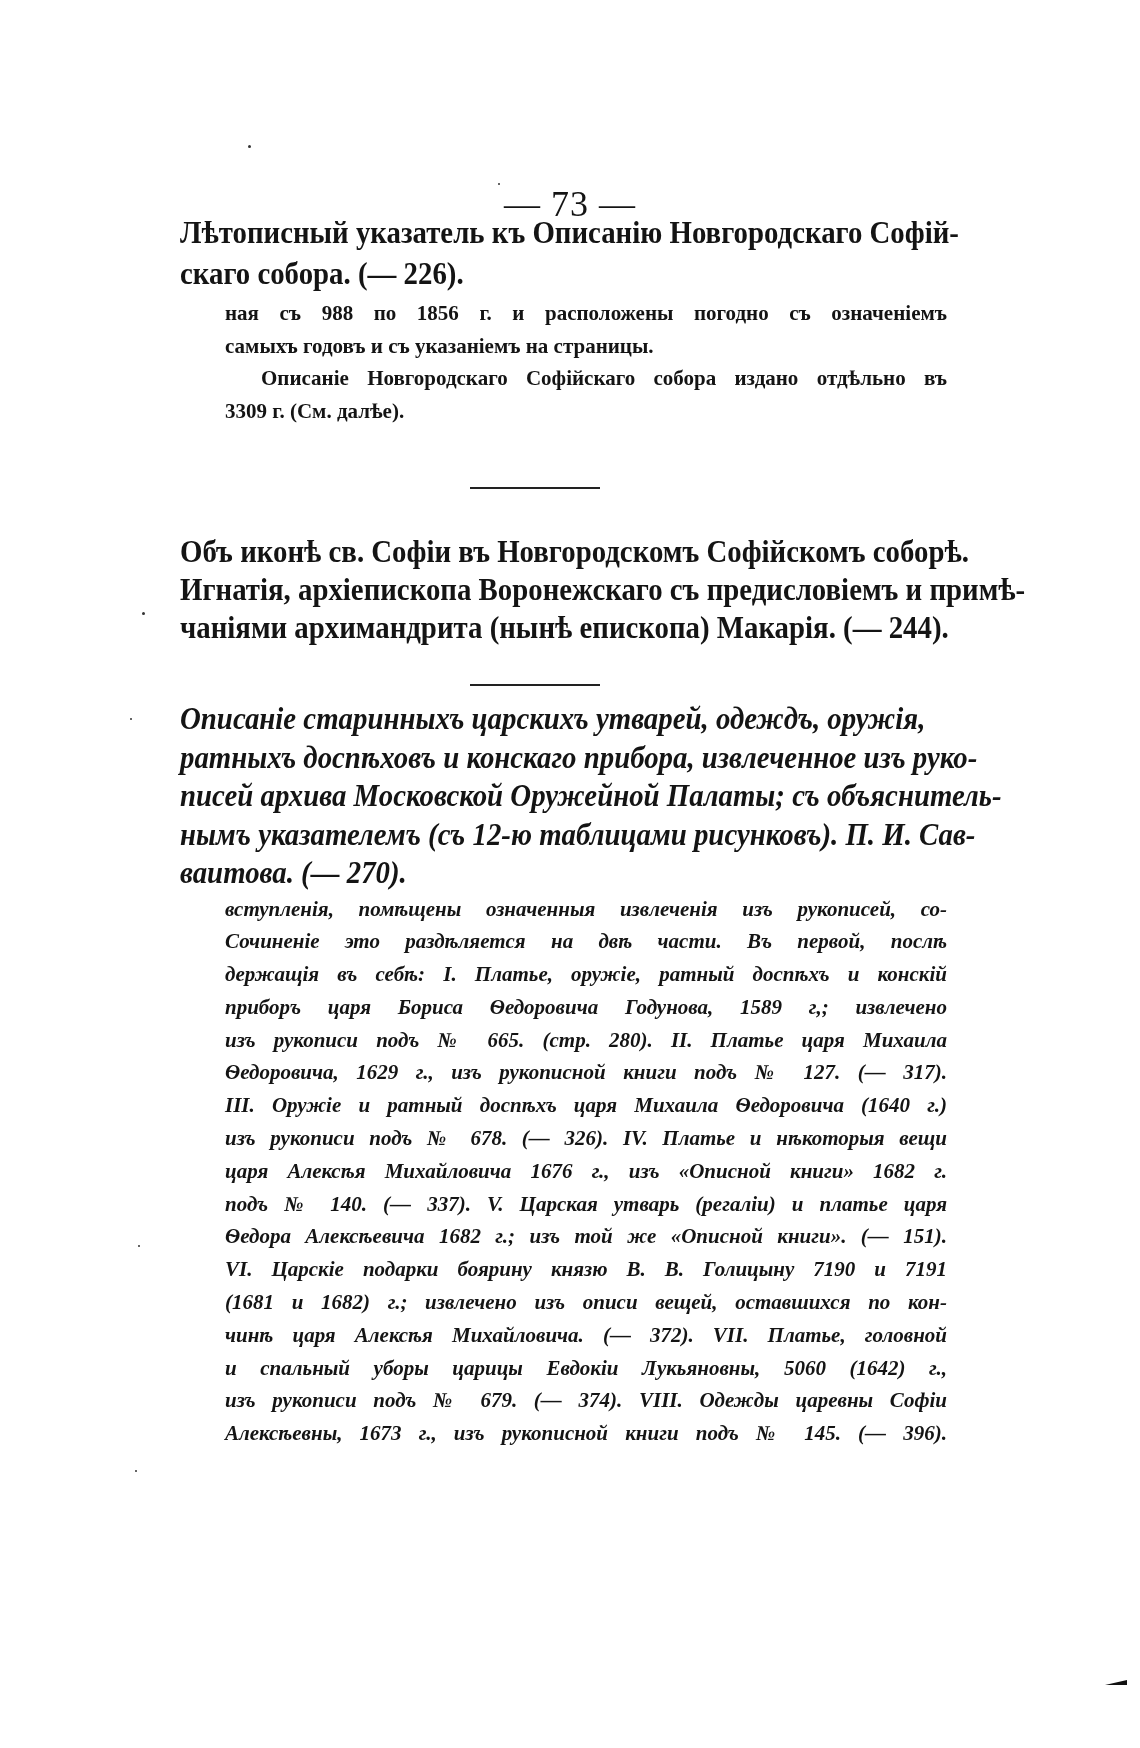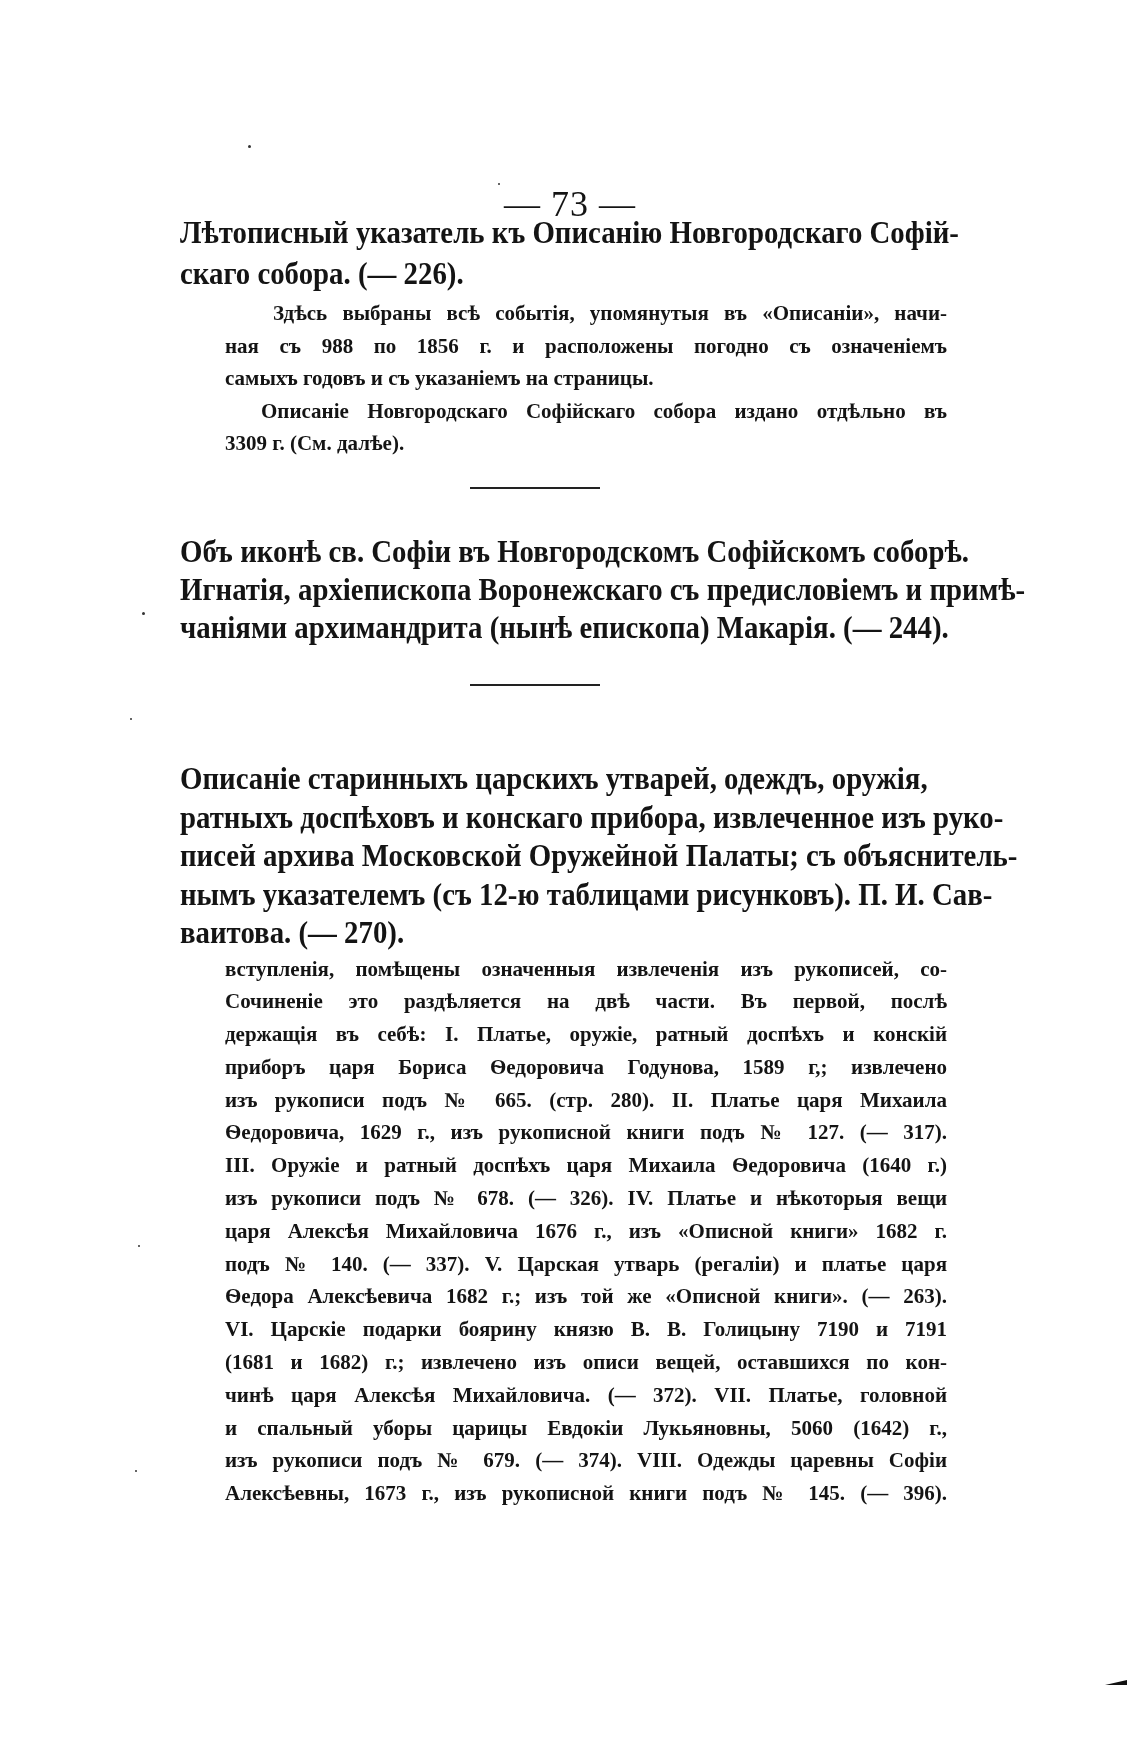--- a/index.html
+++ b/index.html
@@ -88,21 +88,20 @@
 <body>
 
 <div class="page-number">— 73 —</div>
 
 <div class="entry" style="top:212px;">
   <div class="entry-title">
     <span class="entry-title-line" style="text-align-last:justify;">Лѣтописный указатель къ Описанію Новгородскаго Софій-</span>
     <span class="entry-title-line">скаго собора. (— 226).</span>
   </div>
   <div class="entry-note" style="margin-top:3px;text-indent:0;">
-    <span class="note-line" style="padding-left:48px;">Здѣсь выбраны всѣ событія, упомянутыя въ «Описаніи», начи-</span>
     <span class="note-line">ная съ 988 по 1856 г. и расположены погодно съ означеніемъ</span>
     <span class="note-line last">самыхъ годовъ и съ указаніемъ на страницы.</span>
   </div>
   <div class="entry-note" style="text-indent:0;font-family:Liberation Serif, serif;">
     <span class="note-line" style="padding-left:36px;">Описаніе Новгородскаго Софійскаго собора издано отдѣльно въ</span>
     <span class="note-line last">3309 г. (См. далѣе).</span>
   </div>
 </div>
 
 <div class="section-rule" style="top:487px;"></div>
@@ -110,40 +109,40 @@
 <div class="entry" style="top:533px;">
   <div class="entry-title" style="line-height:38px;">
     <span class="entry-title-line" style="padding-left:0px;">Объ иконѣ св. Софіи въ Новгородскомъ Софійскомъ соборѣ.</span>
     <span class="entry-title-line">Игнатія, архіепископа Воронежскаго съ предисловіемъ и примѣ-</span>
     <span class="entry-title-line">чаніями архимандрита (нынѣ епископа) Макарія. (— 244).</span>
   </div>
 </div>
 
 <div class="section-rule" style="top:684px;"></div>
 
-<div class="entry" style="top:760px;">
+<div class="entry" style="top:700px;font-style:italic;">
   <div class="entry-title" style="line-height:38.5px;">
     <span class="entry-title-line">Описаніе старинныхъ царскихъ утварей, одеждъ, оружія,</span>
     <span class="entry-title-line">ратныхъ доспѣховъ и конскаго прибора, извлеченное изъ руко-</span>
     <span class="entry-title-line">писей архива Московской Оружейной Палаты; съ объяснитель-</span>
     <span class="entry-title-line">нымъ указателемъ (съ 12-ю таблицами рисунковъ). П. И. Сав-</span>
     <span class="entry-title-line">ваитова. (— 270).</span>
   </div>
   <div class="entry-note" style="margin-top:0;text-indent:0;line-height:32.8px;">
     <span class="note-line">вступленія, помѣщены означенныя извлеченія изъ рукописей, со-</span>
     <span class="note-line" style="padding-left:0;">Сочиненіе это раздѣляется на двѣ части. Въ первой, послѣ</span>
     <span class="note-line">держащія въ себѣ: I. Платье, оружіе, ратный доспѣхъ и конскій</span>
     <span class="note-line">приборъ царя Бориса Ѳедоровича Годунова, 1589 г,; извлечено</span>
     <span class="note-line">изъ рукописи подъ № 665. (стр. 280). II. Платье царя Михаила</span>
     <span class="note-line">Ѳедоровича, 1629 г., изъ рукописной книги подъ № 127. (— 317).</span>
     <span class="note-line">III. Оружіе и ратный доспѣхъ царя Михаила Ѳедоровича (1640 г.)</span>
     <span class="note-line">изъ рукописи подъ № 678. (— 326). IV. Платье и нѣкоторыя вещи</span>
     <span class="note-line">царя Алексѣя Михайловича 1676 г., изъ «Описной книги» 1682 г.</span>
     <span class="note-line">подъ № 140. (— 337). V. Царская утварь (регаліи) и платье царя</span>
-    <span class="note-line">Ѳедора Алексѣевича 1682 г.; изъ той же «Описной книги». (— 263).</span>
+    <span class="note-line">Ѳедора Алексѣевича 1682 г.; изъ той же «Описной книги». (— 151).</span>
     <span class="note-line">VI. Царскіе подарки боярину князю В. В. Голицыну 7190 и 7191</span>
     <span class="note-line">(1681 и 1682) г.; извлечено изъ описи вещей, оставшихся по кон-</span>
     <span class="note-line">чинѣ царя Алексѣя Михайловича. (— 372). VII. Платье, головной</span>
     <span class="note-line">и спальный уборы царицы Евдокіи Лукьяновны, 5060 (1642) г.,</span>
     <span class="note-line">изъ рукописи подъ № 679. (— 374). VIII. Одежды царевны Софіи</span>
     <span class="note-line">Алексѣевны, 1673 г., изъ рукописной книги подъ № 145. (— 396).</span>
   </div>
 </div>
 
 <div class="speck" style="left:248px;top:145px;width:3px;height:3px;"></div>

